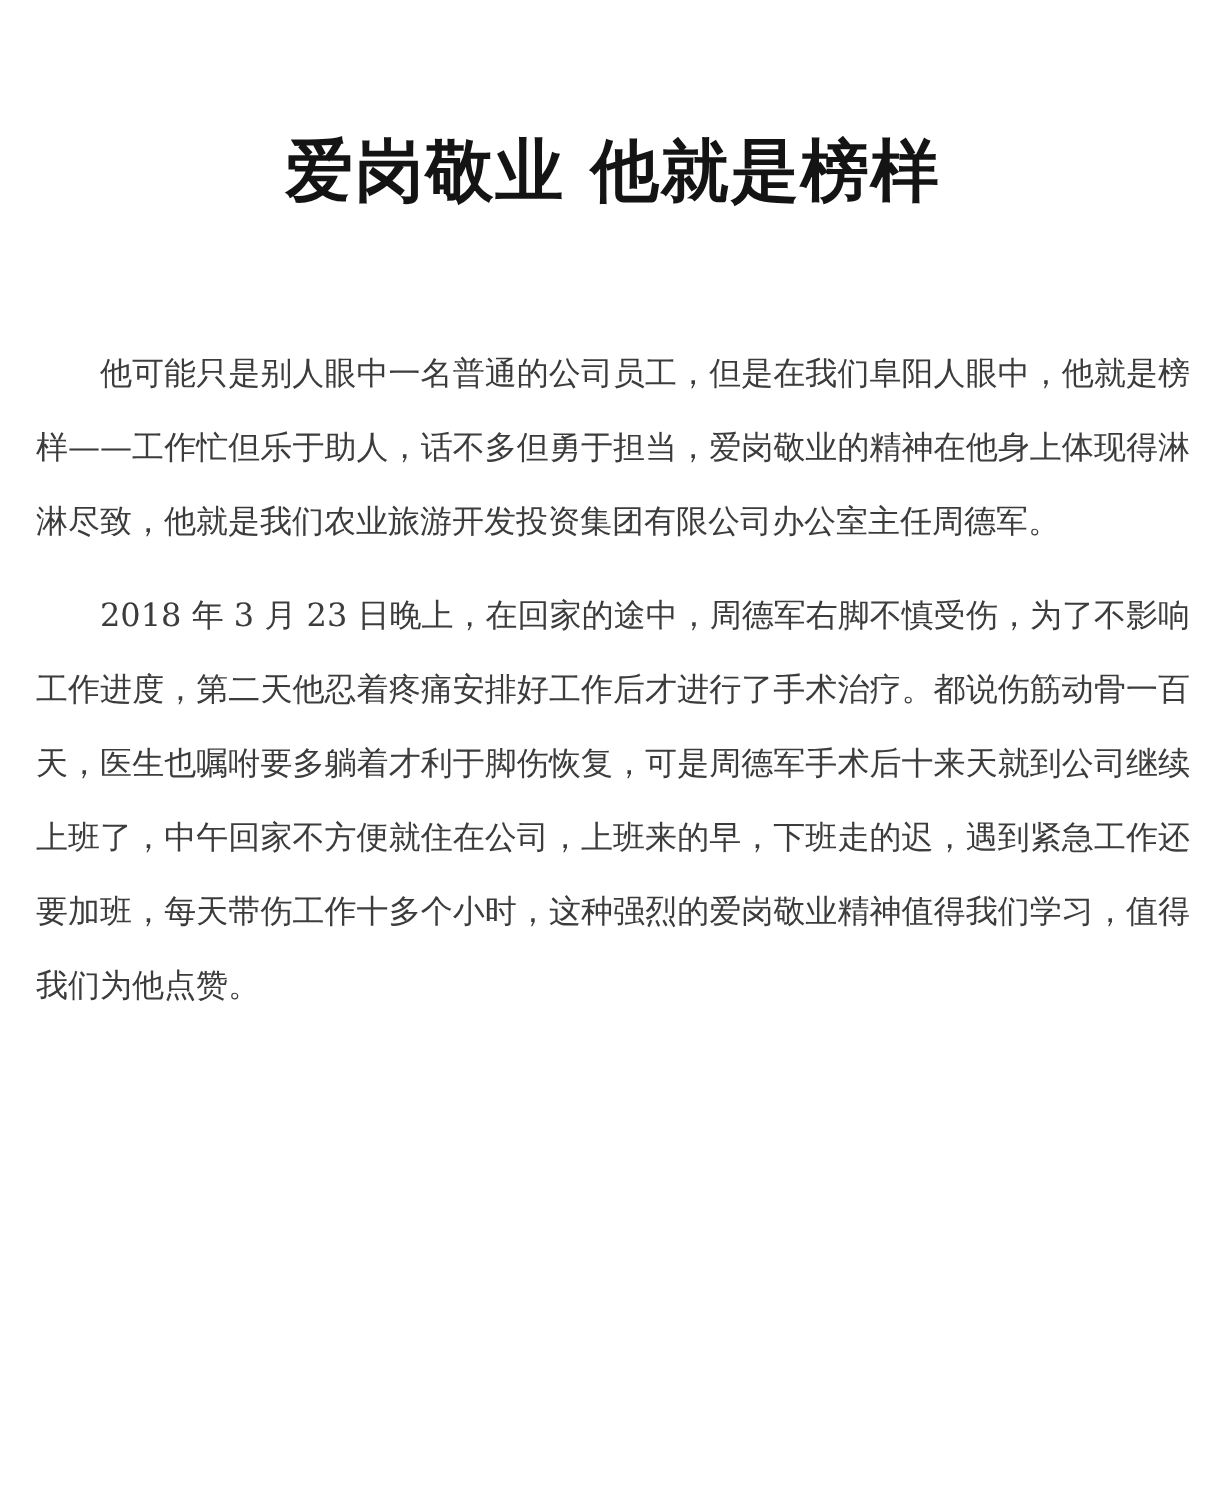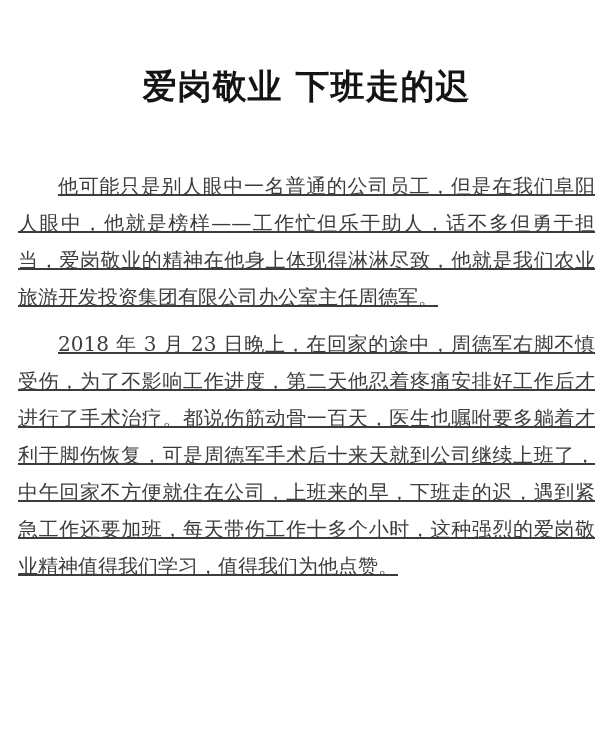--- a/index.html
+++ b/index.html
@@ -22,35 +22,34 @@
     font-size: 34px;
     line-height: 44px;
     font-weight: 700;
     text-align: center;
     color: #141414;
     letter-spacing: 1px;
     white-space: nowrap;
   }
   .doc-paragraph {
     margin: 0 0 5px 0;
-    font-size: 20px;
+    font-size: 16px;
     line-height: 37px;
     color: #3c3c3c;
     text-align: justify;
     text-justify: inter-ideograph;
     text-indent: 2em;
     font-weight: 400;
-    text-decoration: underline;
   }
   .doc-paragraph:last-child {
     margin-top: 10px;
   }
 </style>
 </head>
 <body>
 
 <div class="page">
-  <h1 class="doc-title">爱岗敬业 下班走的迟</h1>
+  <h1 class="doc-title">爱岗敬业 他就是榜样</h1>
   <div>
     <p class="doc-paragraph">他可能只是别人眼中一名普通的公司员工，但是在我们阜阳人眼中，他就是榜样——工作忙但乐于助人，话不多但勇于担当，爱岗敬业的精神在他身上体现得淋淋尽致，他就是我们农业旅游开发投资集团有限公司办公室主任周德军。</p>
     <p class="doc-paragraph">2018 年 3 月 23 日晚上，在回家的途中，周德军右脚不慎受伤，为了不影响工作进度，第二天他忍着疼痛安排好工作后才进行了手术治疗。都说伤筋动骨一百天，医生也嘱咐要多躺着才利于脚伤恢复，可是周德军手术后十来天就到公司继续上班了，中午回家不方便就住在公司，上班来的早，下班走的迟，遇到紧急工作还要加班，每天带伤工作十多个小时，这种强烈的爱岗敬业精神值得我们学习，值得我们为他点赞。</p>
   </div>
 </div>
 
 </body></html>

